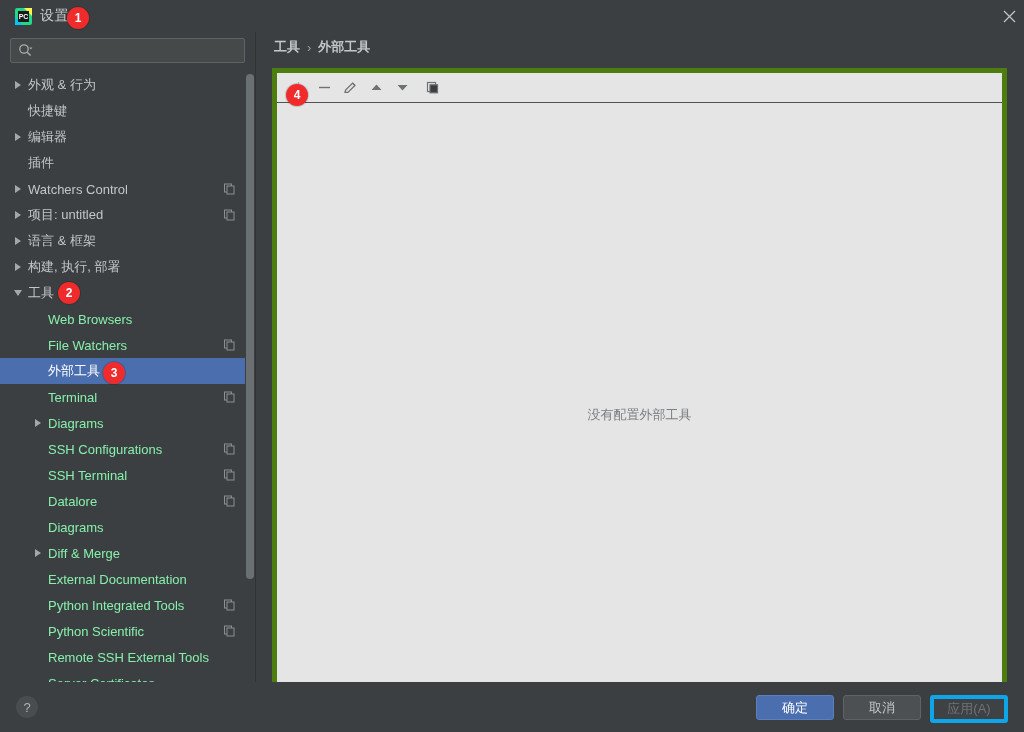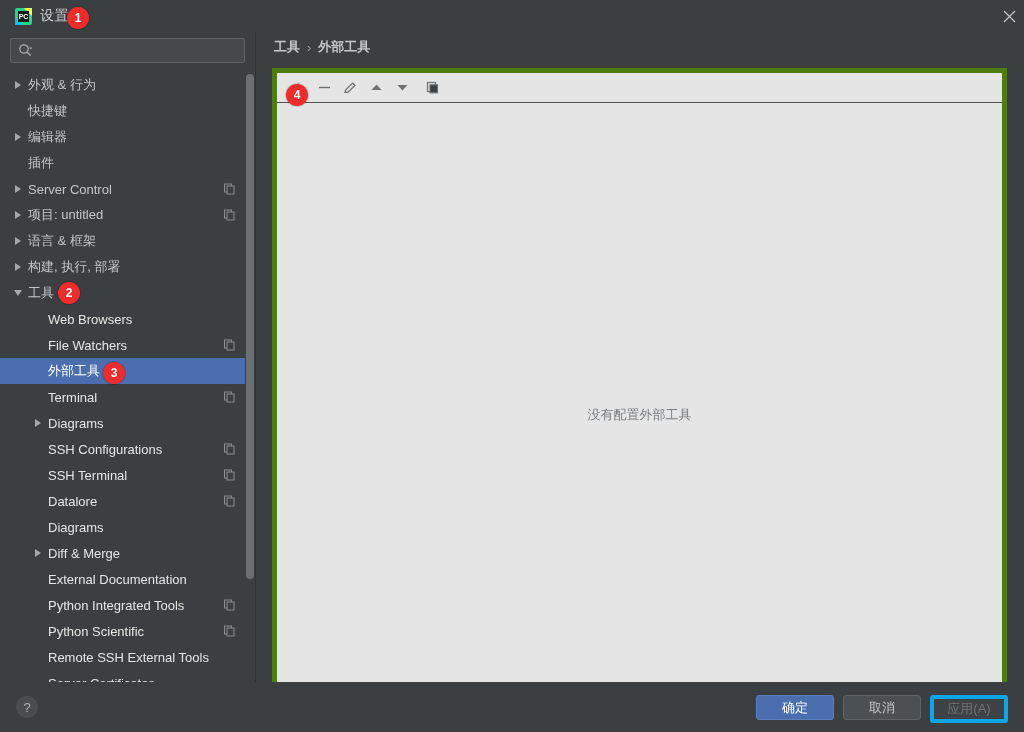--- a/index.html
+++ b/index.html
@@ -123,21 +123,21 @@
     border-top: 4px solid transparent;
     border-bottom: 4px solid transparent;
   }
   .arrow .tri-down {
     width: 0; height: 0;
     border-top: 6px solid #a5a8ab;
     border-left: 4px solid transparent;
     border-right: 4px solid transparent;
   }
   .row-label {
-    color: #e5e5e5;
+    color: #86efac;
     font-size: 13px;
     padding-left: 2px;
   }
   .tree-row.bold .row-label { font-weight: normal; color: #c3c6c9; }
   .copy-icon {
     position: absolute;
     right: 19px;
     top: 50%;
     transform: translateY(-50%);
     width: 13px; height: 13px;
@@ -358,21 +358,21 @@
           <span class="row-label">编辑器</span>
         </div>
         <div class="tree-row indent-0 bold">
           <span class="arrow"></span>
           <span class="row-label">插件</span>
         </div>
         <div class="tree-row indent-0 bold">
           <span class="arrow">
             <span class="tri-right"></span>
           </span>
-          <span class="row-label">Server Control</span>
+          <span class="row-label">Watchers Control</span>
           <span class="copy-icon"><svg width="13" height="13" viewBox="0 0 13 13">
               <rect x="1.5" y="1.5" width="7" height="8" fill="none" stroke="#8b8f92" stroke-width="1"></rect>
               <rect x="4" y="3.5" width="7" height="8" fill="#3c3f41" stroke="#8b8f92" stroke-width="1"></rect>
             </svg></span>
         </div>
         <div class="tree-row indent-0 bold">
           <span class="arrow">
             <span class="tri-right"></span>
           </span>
           <span class="row-label">项目: untitled</span>

